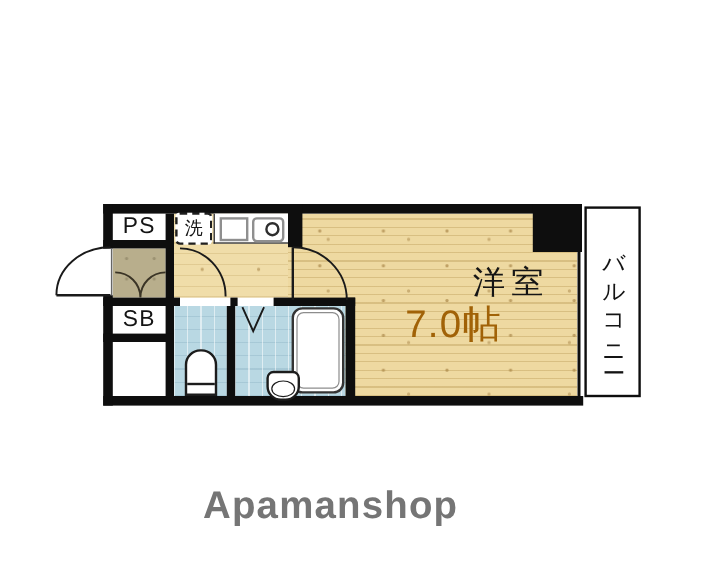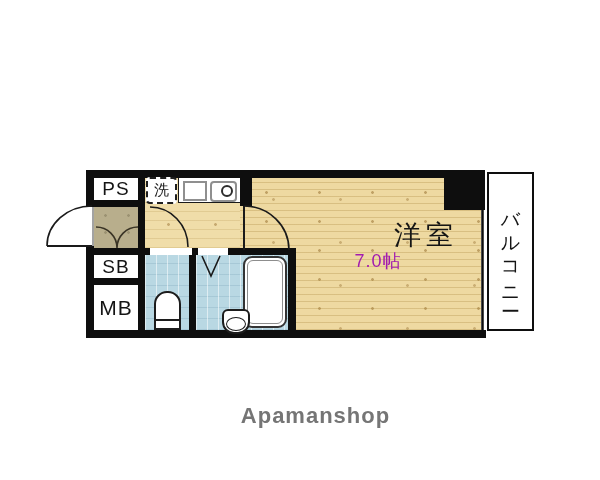--- a/index.html
+++ b/index.html
@@ -28,26 +28,26 @@
   .floor-wet{background-color:#b9d8e3;
     background-image:
       repeating-linear-gradient(90deg, rgba(255,255,255,.55) 0 1px, rgba(0,0,0,0) 1px 11px),
       repeating-linear-gradient(0deg, rgba(124,164,184,.30) 0 1px, rgba(0,0,0,0) 1px 11px);}
   .floor-white{background:#ffffff;}
 
   
   .boxlabel{display:flex;align-items:center;justify-content:center;
             color:#141414;letter-spacing:1px;}
   .room-name{font-size:27px;color:#151515;text-align:right;letter-spacing:5px;}
-  .room-size{font-size:18px;color:#a21caf;text-align:center;letter-spacing:1px;}
+  .room-size{font-size:32px;color:#a16207;text-align:center;letter-spacing:1px;}
   .balcony-label{display:flex;align-items:center;justify-content:center;
       writing-mode:vertical-rl;text-orientation:mixed;font-size:19px;
       letter-spacing:4px;color:#141414;}
   .logo{position:absolute;left:0;top:403px;width:551px;text-align:center;
-        font-size:22px;font-weight:600;letter-spacing:1px;color:#757575;padding-left:40px;}
+        font-size:32px;font-weight:600;letter-spacing:1px;color:#757575;}
 
   
   .counter{border-left:1.5px solid #1a1a1a;border-bottom:1.5px solid #1a1a1a;background:#fff;}
   .sink{border:2px solid #8f8f8f;background:#fff;}
   .stove{border:2px solid #8f8f8f;border-radius:4px;background:#fff;}
   .burner{border:2px solid #2e2e2e;border-radius:50%;background:#fff;}
   .washerbox{border:2px dashed #1f1f1f;border-radius:4px;background:#fff;
              display:flex;align-items:center;justify-content:center;font-size:15px;color:#141414;}
   .tub{border:2px solid #343434;border-radius:9px;background:#fff;}
   .tub-inner{position:absolute;left:2px;right:2px;top:2px;bottom:2px;
@@ -122,20 +122,17 @@
     <path d="M 202 256 L 211 276 L 220 256" stroke="#1a1a1a" stroke-width="1.6" fill="none"></path>
     <path d="M 482.5 210 L 482.5 330" stroke="#0e0e0e" stroke-width="2.5" fill="none"></path>
   </svg>
 
   <div class="abs boxlabel" style="left:94px;top:178px;width:44px;height:22px;font-size:19px;">
     <span>PS</span>
   </div>
   <div class="abs boxlabel" style="left:94px;top:255px;width:44px;height:23px;font-size:19px;">
     <span>SB</span>
   </div>
-  <div class="abs boxlabel" style="left:94px;top:285px;width:44px;height:45px;font-size:21px;">
-    <span>MB</span>
-  </div>
   <div class="abs room-name" style="left:298px;top:217px;width:160px;">洋室</div>
   <div class="abs room-size" style="left:298px;top:249px;width:160px;">7.0帖</div>
 
   <div class="logo">Apamanshop</div>
 </div>
 
 </body></html>

